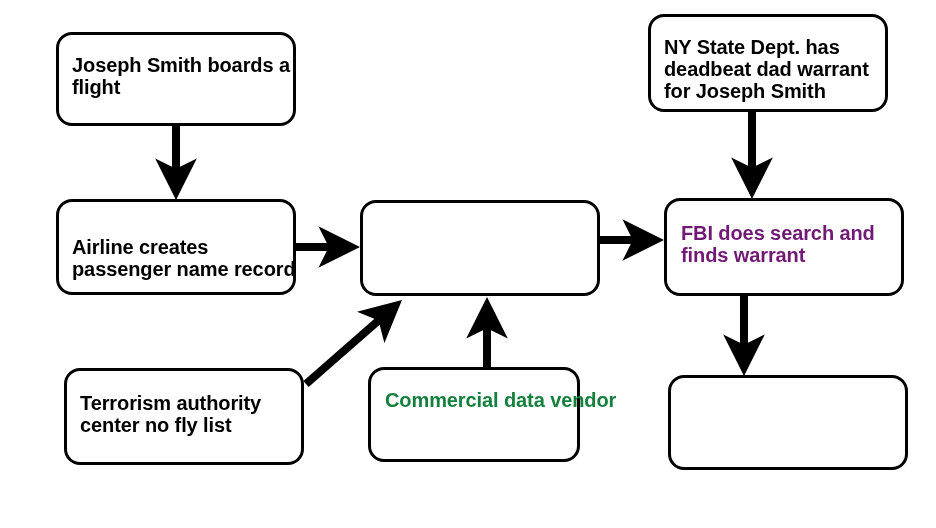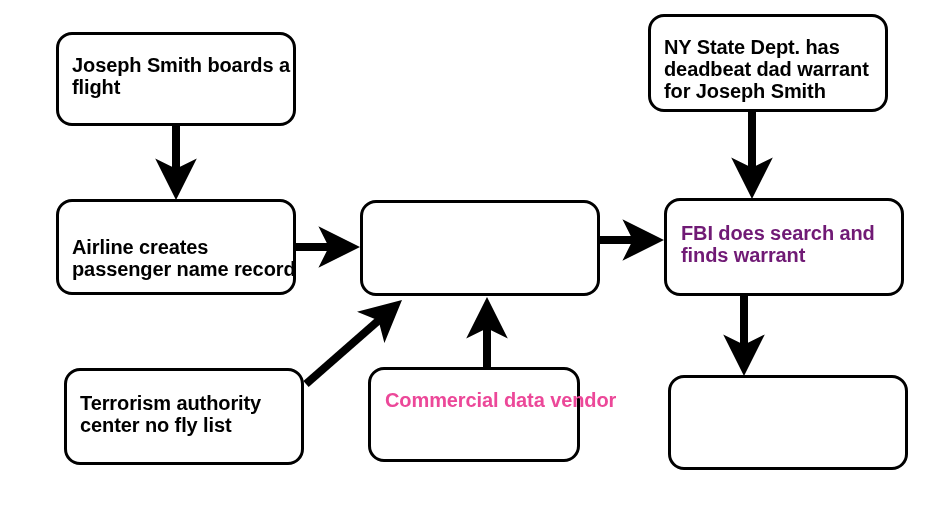--- a/index.html
+++ b/index.html
@@ -83,17 +83,17 @@
 
   <div class="node" style="left: 664px; top: 198px; width: 240px; height: 98px; border-color: rgb(0, 0, 0); background: rgb(255, 255, 255);"></div>
   <div class="node-label" style="left: 681px; top: 222px; color: #701a75;">FBI does search and
 finds warrant</div>
 
   <div class="node" style="left: 64px; top: 368px; width: 240px; height: 97px; border-color: rgb(0, 0, 0); background: rgb(255, 255, 255);"></div>
   <div class="node-label" style="left: 80px; top: 392px; color: rgb(0, 0, 0);">Terrorism authority
 center no fly list</div>
 
   <div class="node" style="left: 368px; top: 367px; width: 212px; height: 95px; border-color: rgb(0, 0, 0); background: rgb(255, 255, 255);"></div>
-  <div class="node-label" style="left: 385px; top: 389px; color: #ec4899;">Commercial data vendor</div>
+  <div class="node-label" style="left: 385px; top: 389px; color: #15803d;">Commercial data vendor</div>
 
   <div class="node" style="left: 668px; top: 375px; width: 240px; height: 95px; border-color: rgb(0, 0, 0); background: rgb(255, 255, 255);"></div>
 
 </div>
 
 </body></html>

